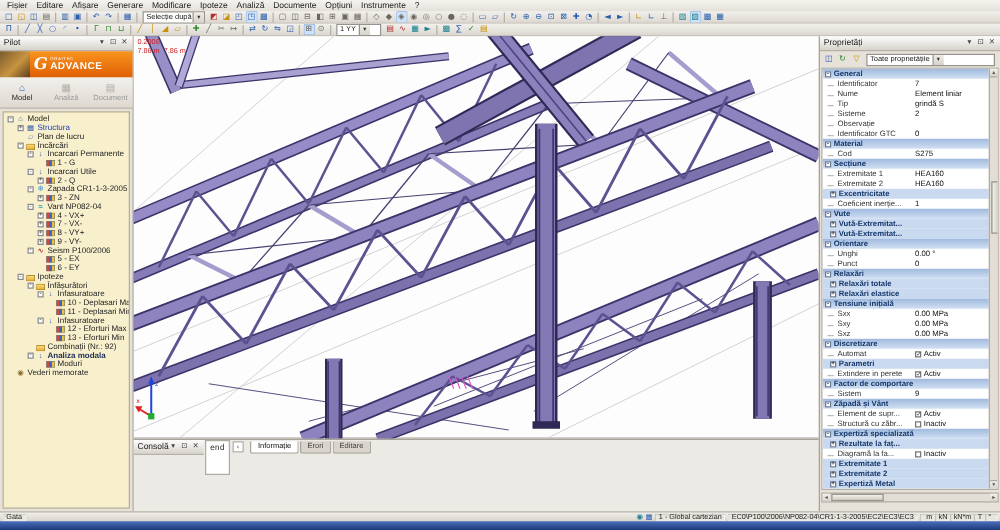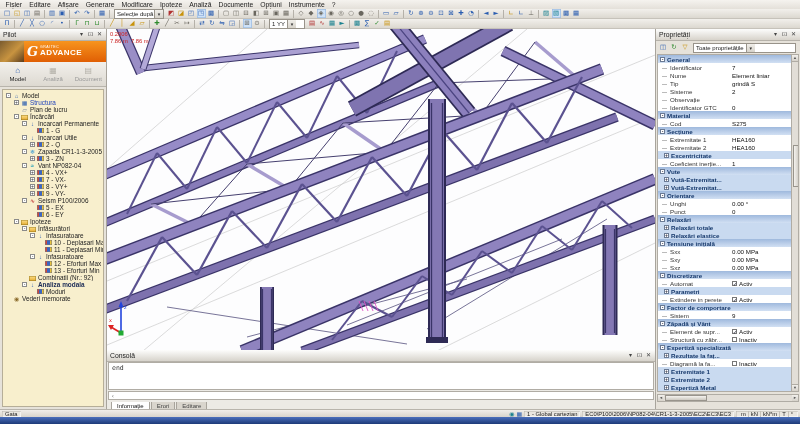--- a/index.html
+++ b/index.html
@@ -63,21 +63,21 @@
   .tlabel{color:#222;}
   .style-link{color:#2244bb;}
   .style-bold{font-weight:bold;color:#1a2a55;}
   
   #viewport{position:absolute;left:107px;top:29px;width:548px;height:322px;background:#fdfdfe;
     border-bottom:1px solid #a8a49c;box-sizing:border-box;}
   #viewport svg{position:absolute;left:0;top:0;}
   .vp-annot{position:absolute;left:3px;top:2px;font-size:5.8px;line-height:6.5px;color:#cc2222;white-space:pre;}
   
   #console{position:absolute;left:107px;top:351px;width:548px;height:58px;background:#eceae5;box-sizing:border-box;
-    border-top:1px solid #a8a49c;display:flex;flex-direction:column;justify-content:center;}
+    border-top:1px solid #a8a49c;display:flex;flex-direction:row;}
   .cbody{margin:0 1px;background:#fff;border:1px solid #b0aca4;height:24px;flex:none;
     font:6.5px/8px "DejaVu Sans Mono",monospace;padding:1px 3px;color:#333;overflow:hidden;}
   .cinput{margin:1px;height:7px;flex:none;background:#fff;border:1px solid #b0aca4;
     font:6px/7px "DejaVu Sans Mono",monospace;padding:0 2px;color:#555;}
   .ctabs{display:flex;padding-left:4px;gap:1px;flex:none;margin-top:1px;}
   .ctab{font-size:6px;height:9px;line-height:9px;padding:0 5px;background:#d9d5cd;border:1px solid #a8a49c;
     border-top:none;border-radius:0 0 2px 2px;color:#444;}
   .ctab.active-true{background:#fff;color:#111;}
   
   #props{position:absolute;right:0;top:29px;width:145px;height:380px;background:#e6e2da;

